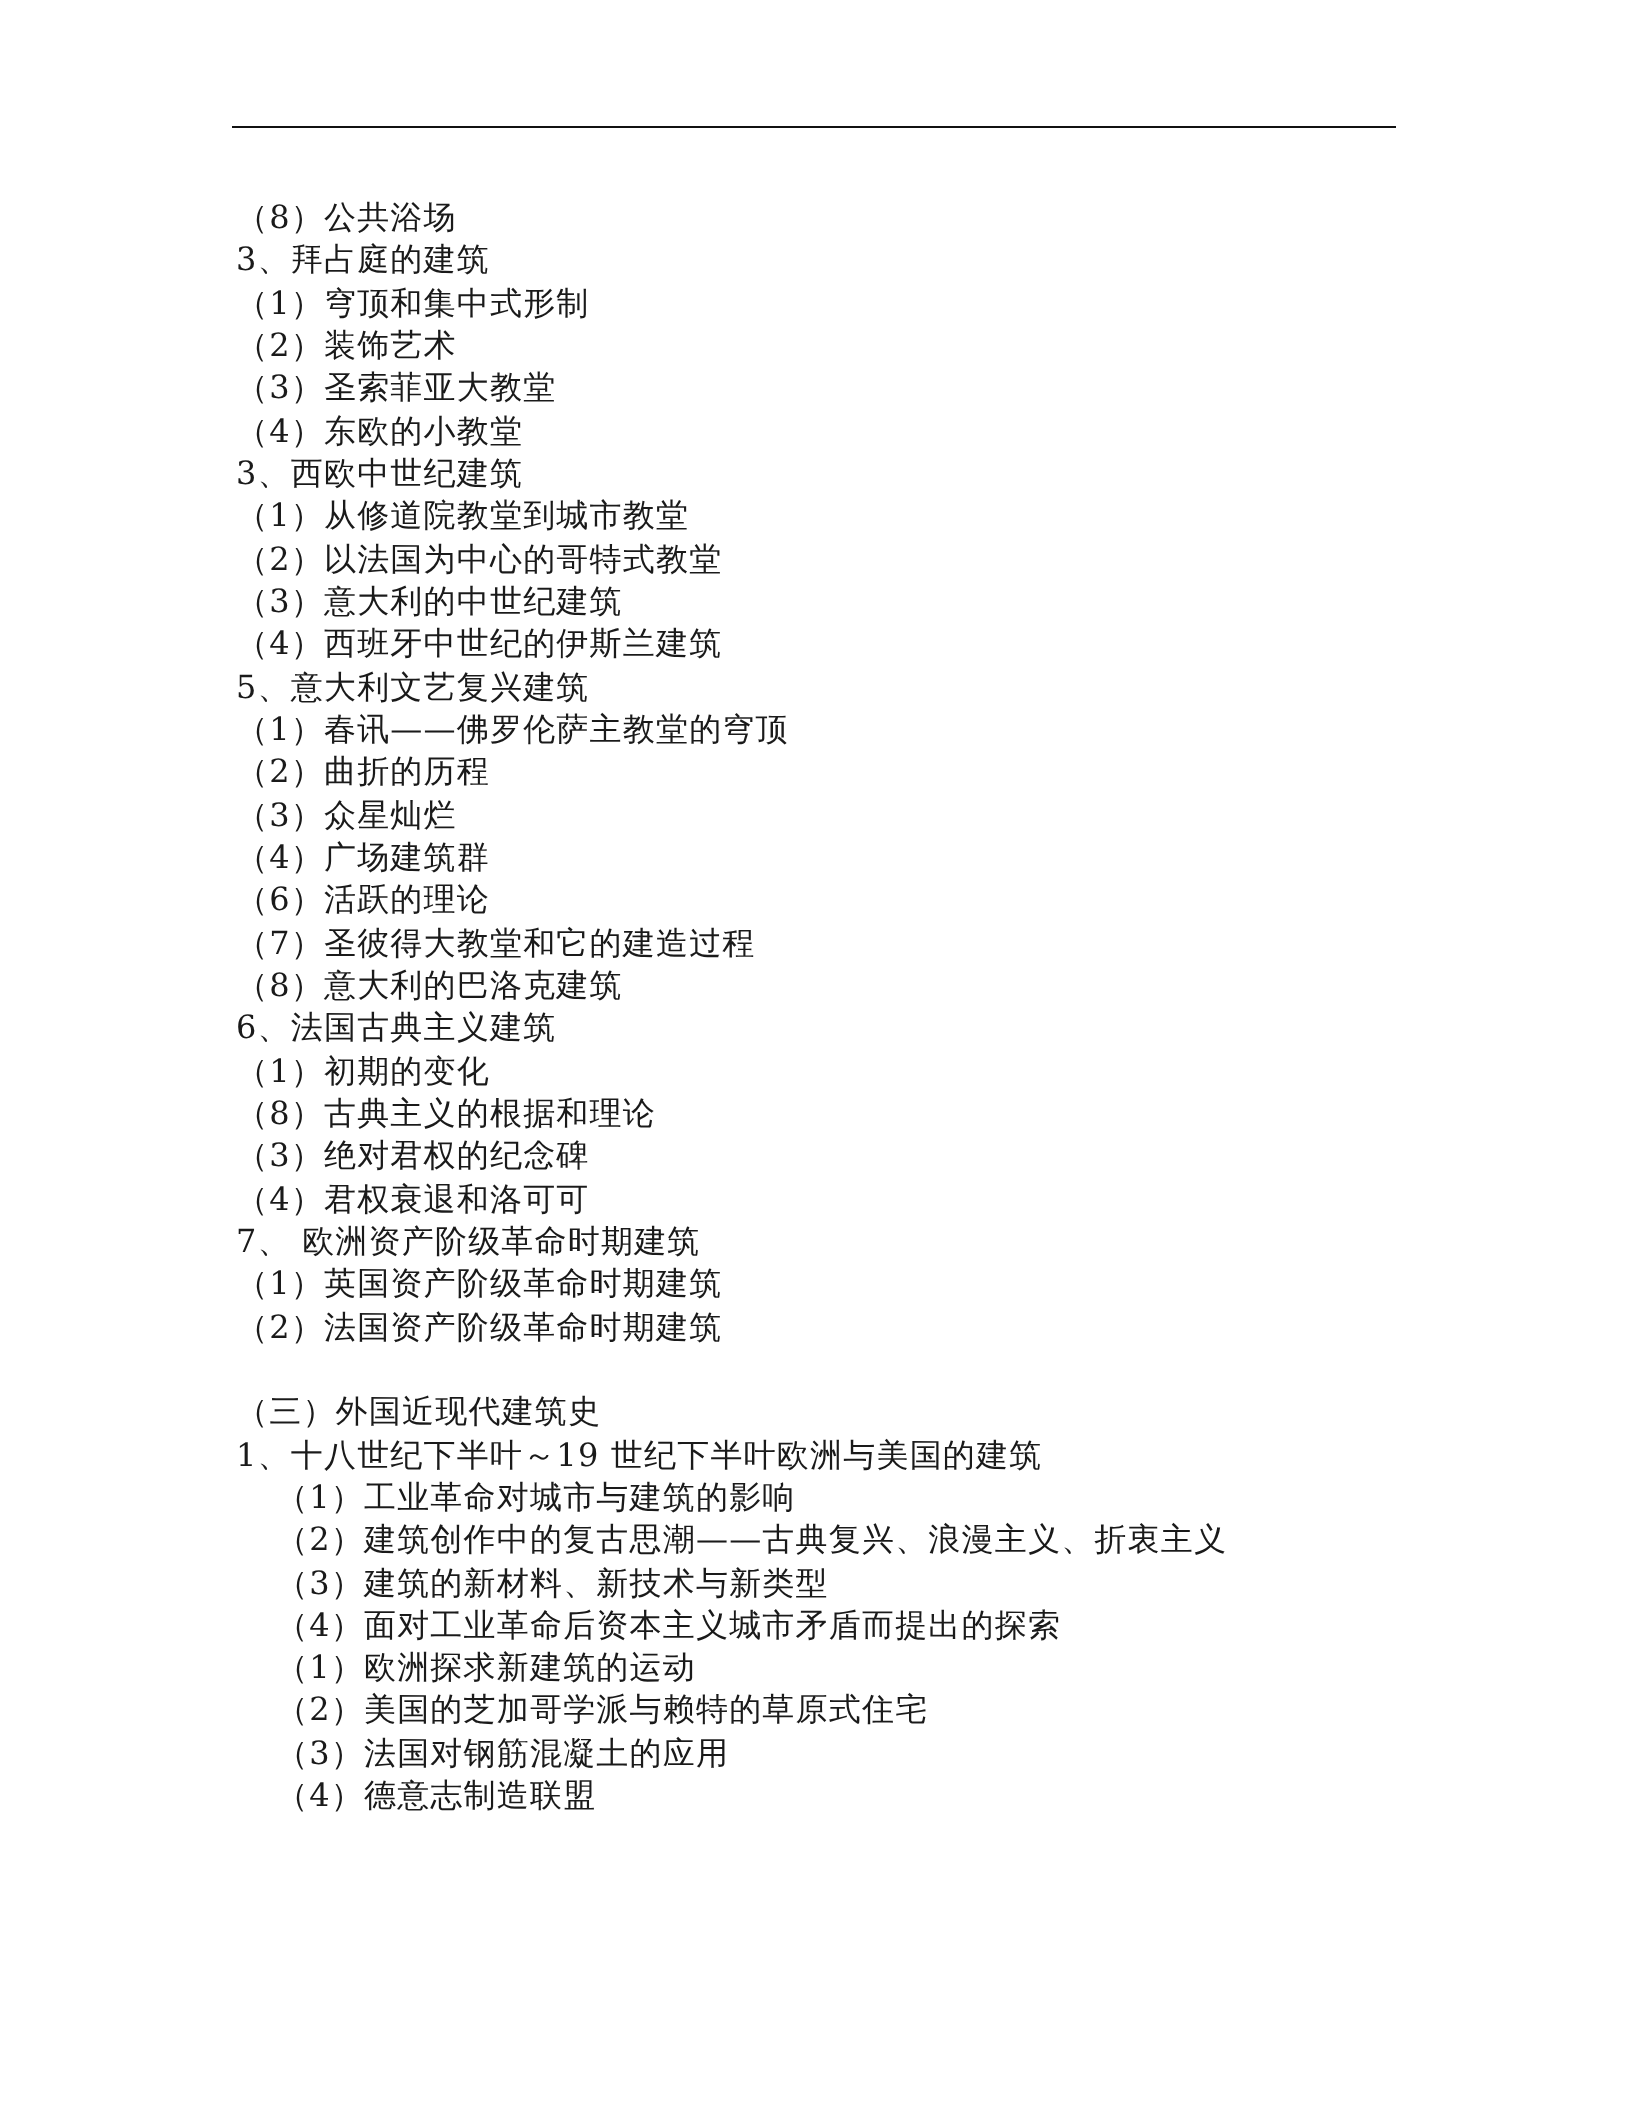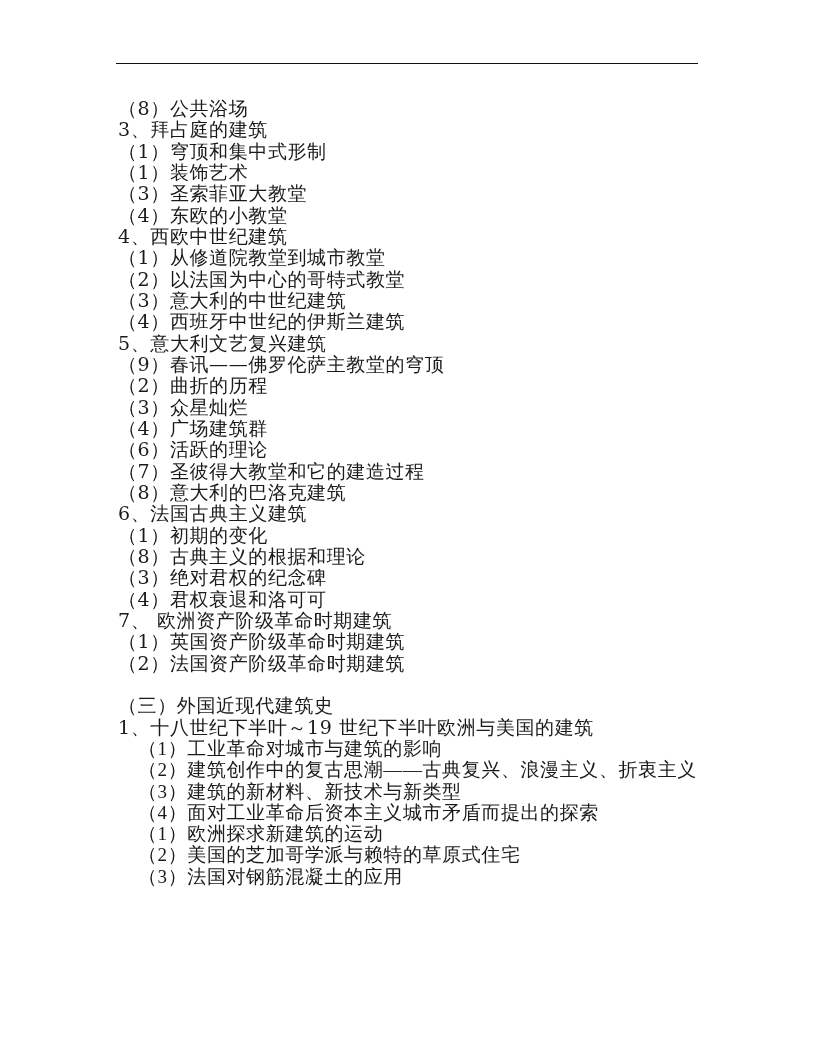--- a/index.html
+++ b/index.html
@@ -1,45 +1,45 @@
 <!DOCTYPE html>
 <html><head>
   <meta charset="utf-8">
   <style>
     html, body { margin: 0; padding: 0; background: #ffffff; }
     body { width: 816px; height: 1056px; position: relative; overflow: hidden;
            font-family: "DejaVu Serif", "Liberation Serif", serif; color: #1a1a1a; }
     .rule { position: absolute; left: 116px; top: 63px; width: 582px; height: 0;
             border-top: 1.3px solid #111; }
     .content { position: absolute; left: 118px; top: 98px; width: 600px; }
-    .line { height: 21.33px; line-height: 21.33px; font-size: 19px; white-space: nowrap;
+    .line { height: 21.33px; line-height: 21.33px; font-size: 16px; white-space: nowrap;
             letter-spacing: 0.6px; }
-    .line.indent { padding-left: 20px; font-family: Liberation Serif, serif; }
+    .line.indent { padding-left: 20px; }
     .line.sub { padding-left: 0px; }
     .line.blank { height: 21.33px; }
   </style>
 </head>
 <body>
 
 <div class="rule"></div>
 
 <div class="content">
   <div class="line sub">（8）公共浴场</div>
   <div class="line">3、拜占庭的建筑</div>
   <div class="line sub">（1）穹顶和集中式形制</div>
-  <div class="line sub">（1）装饰艺术</div>
+  <div class="line sub">（2）装饰艺术</div>
   <div class="line sub">（3）圣索菲亚大教堂</div>
   <div class="line sub">（4）东欧的小教堂</div>
-  <div class="line">4、西欧中世纪建筑</div>
+  <div class="line">3、西欧中世纪建筑</div>
   <div class="line sub">（1）从修道院教堂到城市教堂</div>
   <div class="line sub">（2）以法国为中心的哥特式教堂</div>
   <div class="line sub">（3）意大利的中世纪建筑</div>
   <div class="line sub">（4）西班牙中世纪的伊斯兰建筑</div>
   <div class="line">5、意大利文艺复兴建筑</div>
-  <div class="line sub">（9）春讯——佛罗伦萨主教堂的穹顶</div>
+  <div class="line sub">（1）春讯——佛罗伦萨主教堂的穹顶</div>
   <div class="line sub">（2）曲折的历程</div>
   <div class="line sub">（3）众星灿烂</div>
   <div class="line sub">（4）广场建筑群</div>
   <div class="line sub">（6）活跃的理论</div>
   <div class="line sub">（7）圣彼得大教堂和它的建造过程</div>
   <div class="line sub">（8）意大利的巴洛克建筑</div>
   <div class="line">6、法国古典主义建筑</div>
   <div class="line sub">（1）初期的变化</div>
   <div class="line sub">（8）古典主义的根据和理论</div>
   <div class="line sub">（3）绝对君权的纪念碑</div>
@@ -50,13 +50,14 @@
   <div class="line blank"></div>
   <div class="line">（三）外国近现代建筑史</div>
   <div class="line">1、十八世纪下半叶～19 世纪下半叶欧洲与美国的建筑</div>
   <div class="line indent">（1）工业革命对城市与建筑的影响</div>
   <div class="line indent">（2）建筑创作中的复古思潮——古典复兴、浪漫主义、折衷主义</div>
   <div class="line indent">（3）建筑的新材料、新技术与新类型</div>
   <div class="line indent">（4）面对工业革命后资本主义城市矛盾而提出的探索</div>
   <div class="line indent">（1）欧洲探求新建筑的运动</div>
   <div class="line indent">（2）美国的芝加哥学派与赖特的草原式住宅</div>
   <div class="line indent">（3）法国对钢筋混凝土的应用</div>
+  <div class="line indent">（4）德意志制造联盟</div>
 </div>
 
 </body></html>

